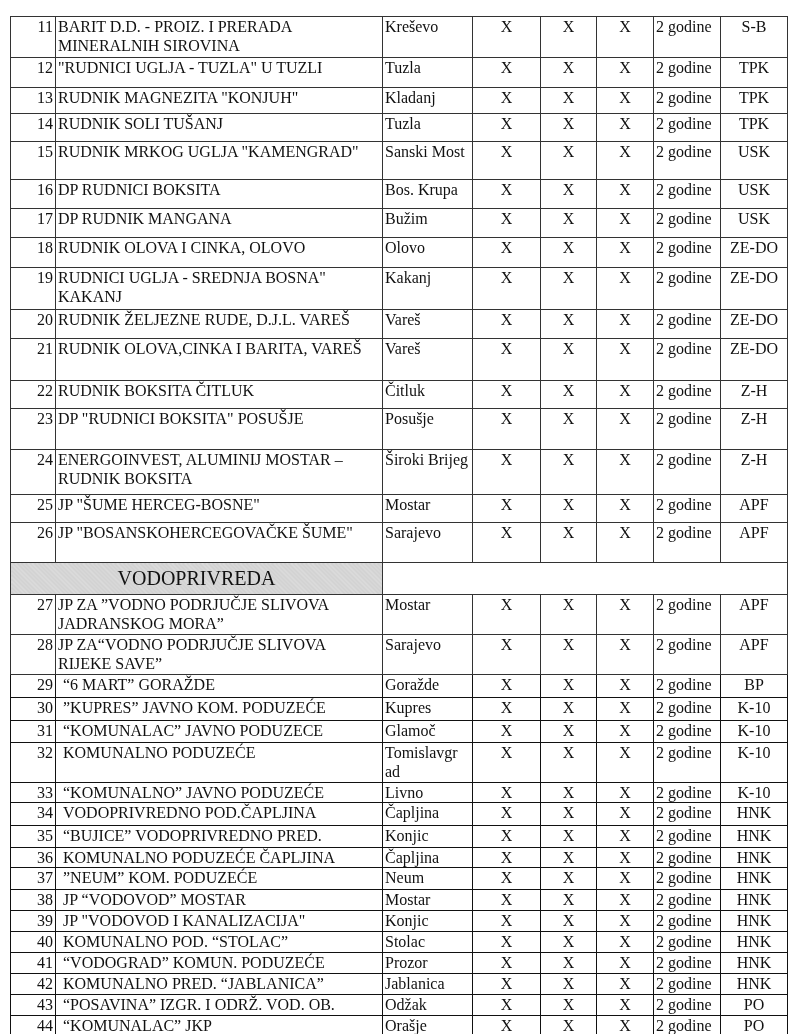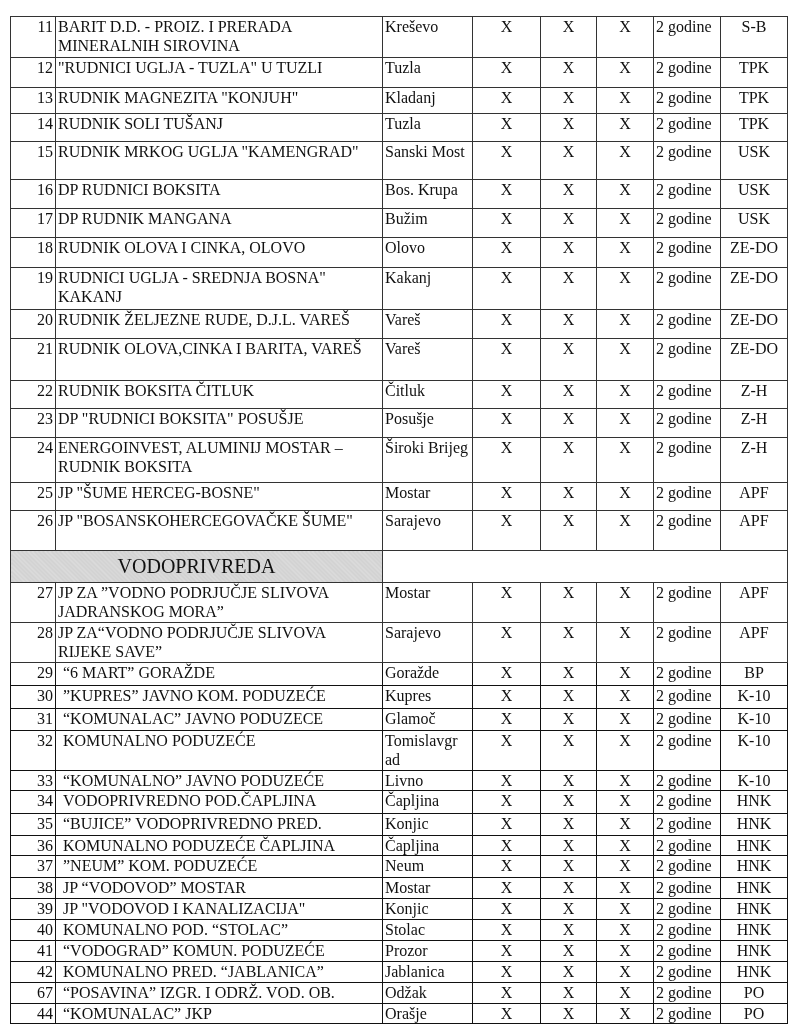--- a/index.html
+++ b/index.html
@@ -147,21 +147,21 @@
       <tr style="height: 28px;">
         <td class="num">22</td>
         <td class="name">RUDNIK BOKSITA ČITLUK</td>
         <td class="city">Čitluk</td>
         <td class="mark">X</td>
         <td class="mark">X</td>
         <td class="mark">X</td>
         <td class="dur">2 godine</td>
         <td class="code">Z-H</td>
       </tr>
-      <tr style="height: 29px;">
+      <tr style="height: 41px;">
         <td class="num">23</td>
         <td class="name">DP "RUDNICI BOKSITA" POSUŠJE</td>
         <td class="city">Posušje</td>
         <td class="mark">X</td>
         <td class="mark">X</td>
         <td class="mark">X</td>
         <td class="dur">2 godine</td>
         <td class="code">Z-H</td>
       </tr>
       <tr style="height: 45px;">
@@ -356,21 +356,21 @@
         <td class="num">42</td>
         <td class="name">KOMUNALNO PRED. “JABLANICA”</td>
         <td class="city">Jablanica</td>
         <td class="mark">X</td>
         <td class="mark">X</td>
         <td class="mark">X</td>
         <td class="dur">2 godine</td>
         <td class="code">HNK</td>
       </tr>
       <tr class="lower" style="height: 21px;">
-        <td class="num">67</td>
+        <td class="num">43</td>
         <td class="name">“POSAVINA”  IZGR. I ODRŽ. VOD. OB.</td>
         <td class="city">Odžak</td>
         <td class="mark">X</td>
         <td class="mark">X</td>
         <td class="mark">X</td>
         <td class="dur">2 godine</td>
         <td class="code">PO</td>
       </tr>
       <tr class="lower" style="height: 20px; padding-left: 20px;">
         <td class="num">44</td>

